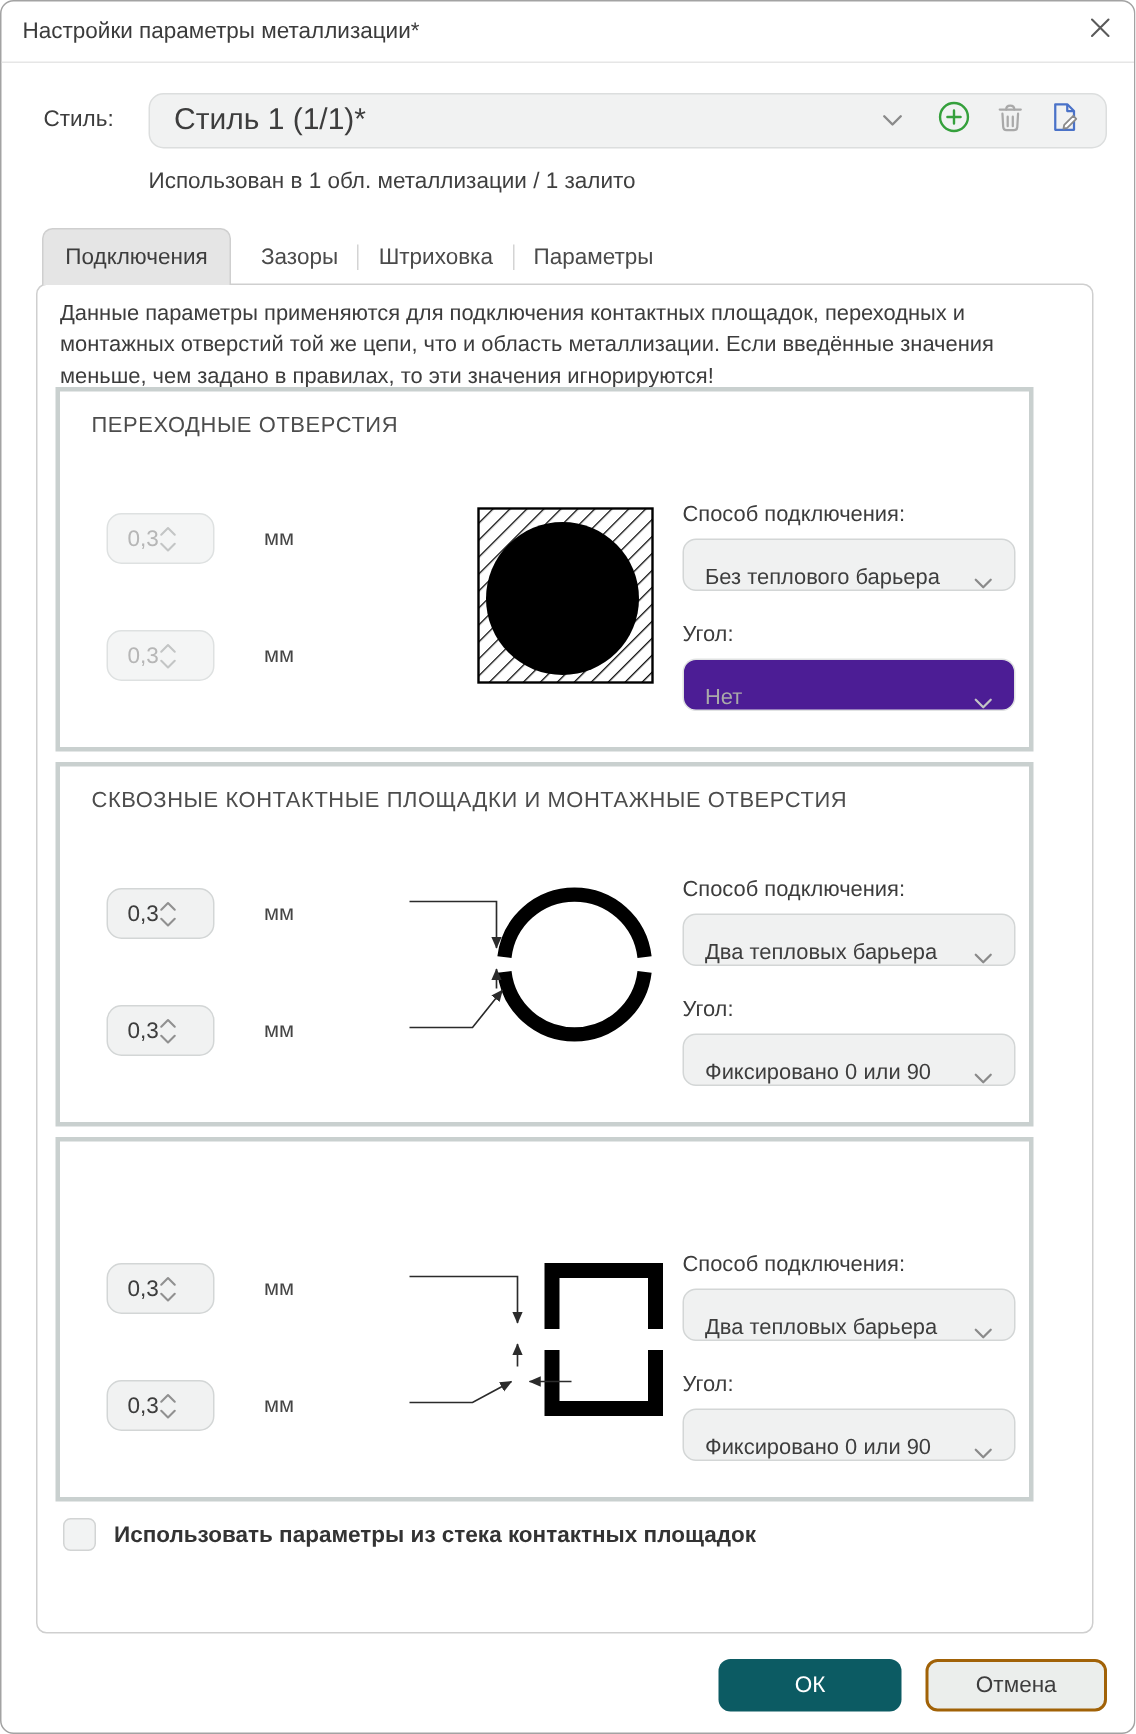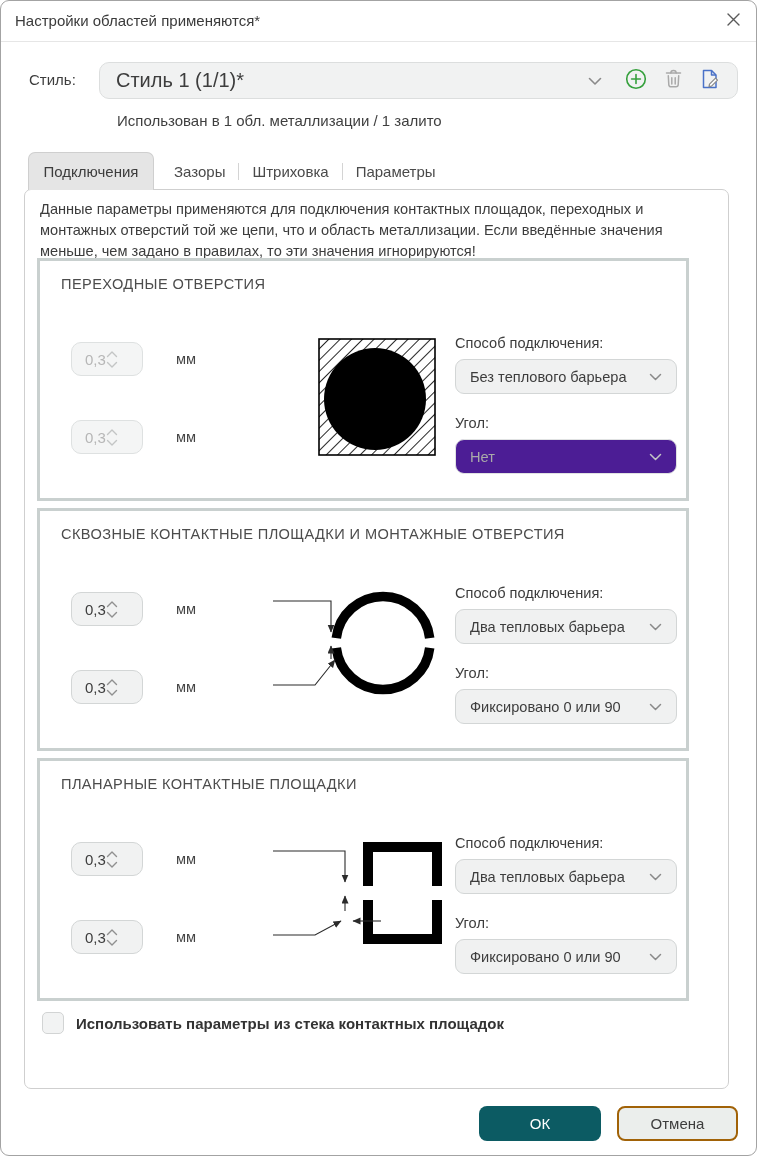--- a/index.html
+++ b/index.html
@@ -11,21 +11,21 @@
   .title{position:absolute;left:14px;top:11px;font-size:15px;color:#3b3b3b;}
   .close-btn{position:absolute;right:13px;top:10px;width:20px;height:20px;display:flex;align-items:center;justify-content:center;cursor:pointer;}
 
   
   .style-label{position:absolute;left:28px;top:70px;font-size:15px;color:#3d3d3d;}
   .style-combo{position:absolute;left:98px;top:61px;width:639px;height:37px;background:#f1f2f2;border:1px solid #dcdede;border-radius:10px;box-sizing:border-box;display:flex;align-items:center;padding:0 16px;}
   .style-combo .combo-value{font-size:20px;color:#3d3d3d;}
   .combo-icons{margin-left:auto;display:flex;align-items:center;gap:15px;}
   .combo-icons .gap-lg{margin-left:8px;}
   .icon-btn{display:flex;align-items:center;justify-content:center;width:22px;height:22px;cursor:pointer;}
-  .usage-text{position:absolute;left:98px;top:111px;font-size:15px;color:#3f3f3f;margin-left:18px;}
+  .usage-text{position:absolute;left:98px;top:111px;font-size:15px;color:#3f3f3f;}
 
   
   .tab-active{position:absolute;left:27px;top:151px;width:126px;height:38px;background:#e5e5e5;border:1px solid #cfcfcf;border-bottom:none;border-radius:7px 7px 0 0;z-index:3;display:flex;align-items:center;justify-content:center;font-size:15px;color:#3d3d3d;box-sizing:border-box;}
   .tab-rest{position:absolute;left:160px;top:152px;height:36px;display:flex;align-items:center;z-index:3;}
   .tab-item{padding:0 13px;font-size:15px;color:#4a4a4a;cursor:pointer;}
   .tab-sep{width:1px;height:17px;background:#d4d4d4;}
 
   
   .panel{position:absolute;left:23px;top:188px;width:705px;height:900px;border:1px solid #cfcfcf;border-radius:7px;box-sizing:border-box;background:#fff;z-index:2;}
   .note{position:absolute;left:15px;top:9px;width:676px;font-size:14.6px;line-height:21px;color:#3c3c3c;}
@@ -46,21 +46,21 @@
   .unit{position:absolute;left:136px;font-size:14.6px;color:#454545;}
   .unit-1{top:90px;} .unit-2{top:168px;}
 
   .diagram{position:absolute;}
   .diag-via{left:278px;top:77px;}
   .diag-line{left:229px;top:70px;}
 
   .rcol{position:absolute;left:415px;top:74px;width:225px;}
   .field-label{font-size:14.6px;color:#3c3c3c;}
   .fl-2{margin-top:21px;}
-  .dropdown{margin-top:8px;width:222px;height:35px;background:#f0f1f1;border:1px solid #d3d6d6;border-radius:9px;box-sizing:border-box;display:flex;align-items:center;padding:0 14px;cursor:pointer;}
+  .dropdown{margin-top:8px;width:222px;height:35px;background:#f0f1f1;border:1px solid #d3d6d6;border-radius:9px;box-sizing:border-box;display:flex;align-items:flex-end;padding:0 14px;cursor:pointer;}
   .dropdown .dd-value{font-size:14.6px;color:#3d3d3d;white-space:nowrap;}
   .dropdown .dd-chevron{margin-left:auto;display:flex;}
   .dropdown.disabled{background:#4c1d95;border-color:#e0e2e2;cursor:default;}
   .dropdown.disabled .dd-value{color:#a9a9a9;}
   .dropdown.disabled svg path{stroke:#c3c5c5;}
 
   
   .chk-row{position:absolute;left:17px;top:822px;display:flex;align-items:center;gap:12px;font-weight:bold;}
   .chk-box{width:22px;height:22px;background:#f2f3f3;border:1px solid #d2d4d4;border-radius:5px;box-sizing:border-box;cursor:pointer;}
   .chk-label{font-size:15px;color:#333;}
@@ -70,21 +70,21 @@
   .btn-ok{left:478px;width:122px;background:var(--accent-teal,#0c5b63);color:#fff;border:none;}
   .btn-cancel{left:616px;width:121px;background:#ebeeec;color:#3d3d3d;border:2px solid #a16207;}
 </style>
 </head>
 <body>
 
 <div class="stage">
 <div class="dialog">
 
   <div class="titlebar">
-    <div class="title">Настройки областей применяются*</div>
+    <div class="title">Настройки параметры металлизации*</div>
     <div class="close-btn">
       <span>
         <svg width="15" height="15" viewBox="0 0 15 15">
               <path d="M2 2l11 11M13 2L2 13" stroke="#5a5a5a" stroke-width="1.4" stroke-linecap="round"></path>
             </svg>
       </span>
     </div>
   </div>
 
   <div class="style-label">Стиль:</div>
@@ -246,21 +246,20 @@
           <span class="dd-chevron">
             <svg width="13" height="8" viewBox="0 0 13 8">
                   <path d="M1.5 1.5l5 5 5-5" fill="none" stroke="#8a8a8a" stroke-width="1.5" stroke-linecap="round" stroke-linejoin="round"></path>
                 </svg>
           </span>
         </div>
       </div>
     </section>
 
     <section class="group g3">
-      <div class="group-title">ПЛАНАРНЫЕ КОНТАКТНЫЕ ПЛОЩАДКИ</div>
       <div class="spinner spin-1">
         <span class="spin-value">0,3</span>
         <span class="spin-arrows">
           <svg width="12" height="19" viewBox="0 0 12 19">
                 <path d="M1.5 6.5L6 2l4.5 4.5" fill="none" stroke="#909090" stroke-width="1.4" stroke-linecap="round" stroke-linejoin="round"></path>
                 <path d="M1.5 12.5L6 17l4.5-4.5" fill="none" stroke="#909090" stroke-width="1.4" stroke-linecap="round" stroke-linejoin="round"></path>
               </svg>
         </span>
       </div>
       <span class="unit unit-1">мм</span>

